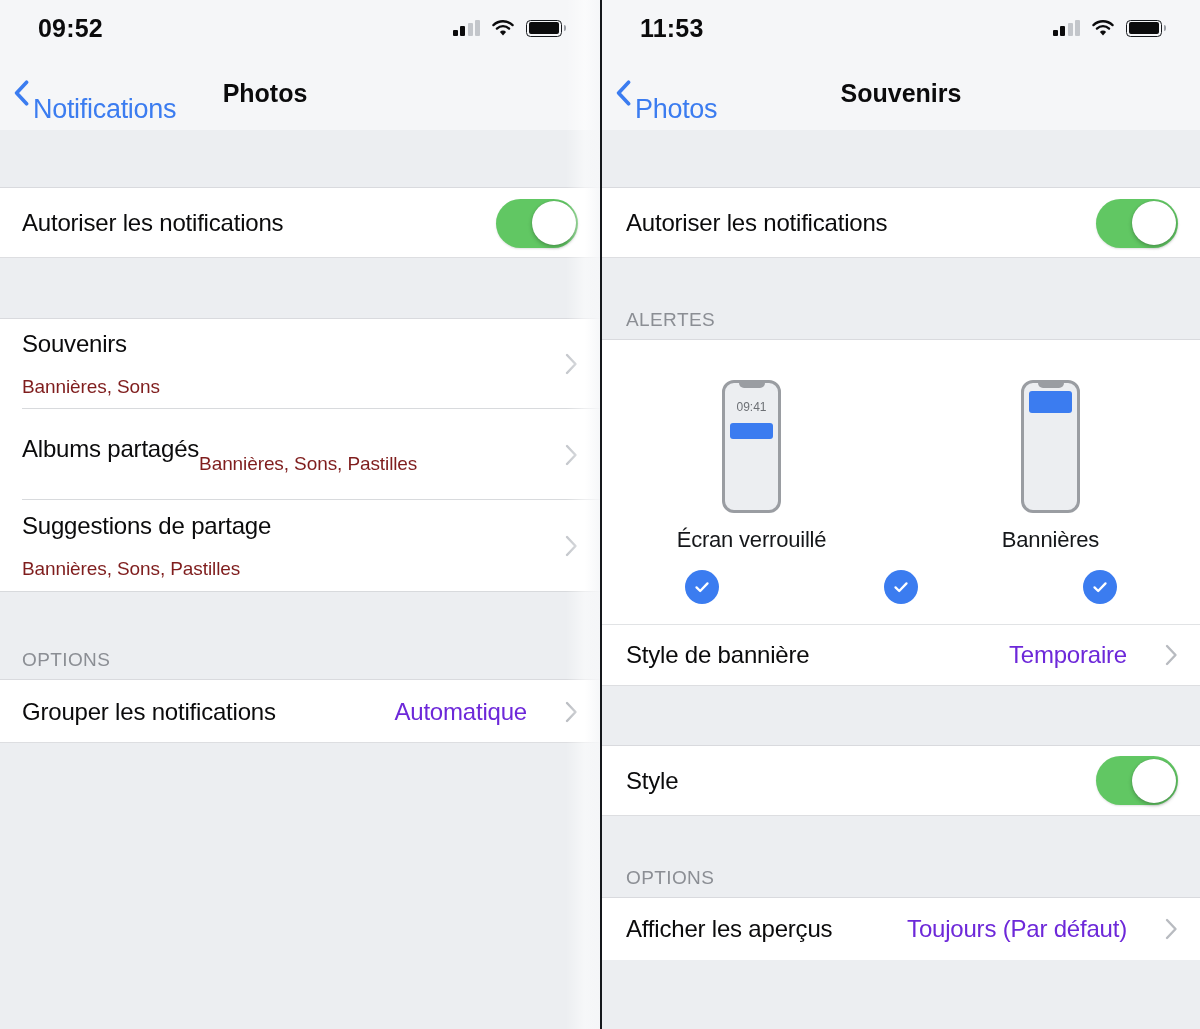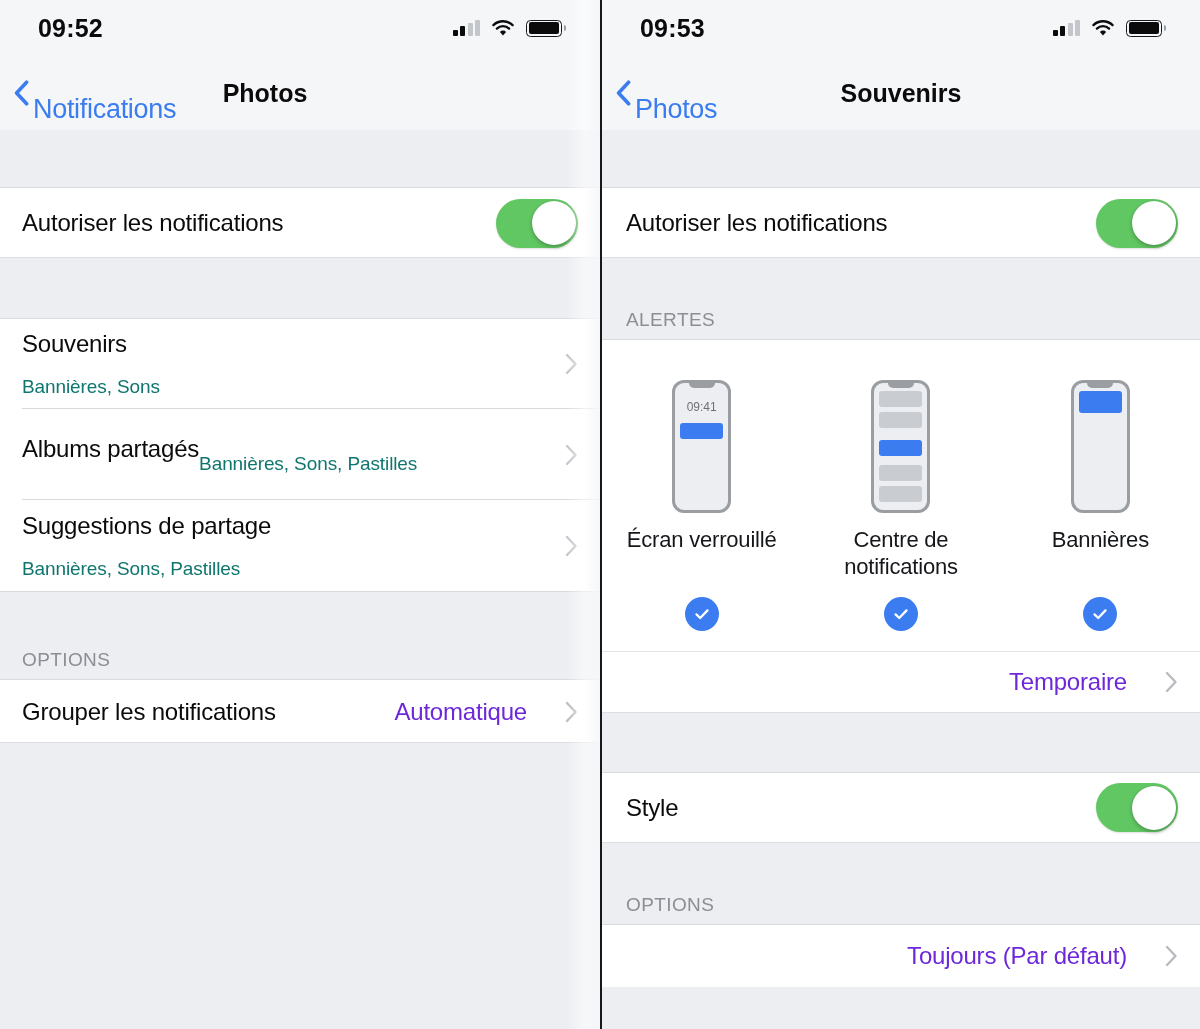--- a/index.html
+++ b/index.html
@@ -103,21 +103,21 @@
     display: flex; align-items: center;
     position: relative;
     gap: 24px;
   }
   .row .sep {
     position: absolute; left: 22px; right: 0; bottom: 0;
     height: 1px; background: #d8dadd;
   }
   .row .sep.full { left: 0; }
   .row-title { font-size: 24px; color: #0b0b0c; letter-spacing: -0.2px; }
-  .row-sub { font-size: 19px; color: #0f766e; margin-top: 18px; letter-spacing: -0.1px; }
+  .row-sub { font-size: 19px; color: #7f1d1d; margin-top: 18px; letter-spacing: -0.1px; }
   .row-value { font-size: 24px; color: #6d28d9; letter-spacing: -0.2px; }
   .chev-right {
     width: 13px; height: 22px; flex: none;
   }
   .spacer { flex: 1; }
 
   
   .switch {
     width: 82px; height: 49px; border-radius: 25px;
     background: #61c763; position: relative; flex: none;
@@ -298,21 +298,21 @@
     </div>
 
     <div class="gap" style="flex:1;height:256px"></div>
 
     <div class="edge-fade"></div>
   </div>
 
   <div class="panel right">
 
     <div class="statusbar">
-      <div class="clock">09:53</div>
+      <div class="clock">11:53</div>
       <div class="status-icons">
         <span class="cellular">
             <i></i>
             <i></i>
             <i></i>
             <i></i>
           </span>
         <span class="wifi">
           <svg viewBox="0 0 24 17" width="24" height="17">
               <path d="M12 15.4 8.9 11.9a4.3 4.3 0 0 1 6.2 0L12 15.4Z" fill="#0b0b0c"></path>
@@ -358,31 +358,20 @@
 
         <div class="alert-col">
           <div class="phone">
             <span class="notch"></span>
             <span class="time">09:41</span>
             <span class="bar blue" style="top:40px"></span>
           </div>
           <div class="alert-label">Écran verrouillé</div>
         </div>
 
-        <div class="alert-col">
-          <div class="phone">
-            <span class="notch"></span>
-            <span class="bar grey" style="top:8px"></span>
-            <span class="bar grey" style="top:29px"></span>
-            <span class="bar blue" style="top:57px"></span>
-            <span class="bar grey" style="top:82px"></span>
-            <span class="bar grey" style="top:103px"></span>
-          </div>
-          <div class="alert-label">Centre de notifications</div>
-        </div>
 
         <div class="alert-col">
           <div class="phone">
             <span class="notch"></span>
             <span class="bar blue" style="top:8px;height:22px"></span>
           </div>
           <div class="alert-label">Bannières</div>
         </div>
       </div>
 
@@ -406,20 +395,21 @@
             <svg viewBox="0 0 20 20" width="20" height="20">
                 <path d="M4.5 10.4 8.2 14 15.5 6.4" stroke="#ffffff" stroke-width="2.3" fill="none" stroke-linecap="round" stroke-linejoin="round"></path>
               </svg>
           </span>
         </span>
       </div>
       <div style="height:20px"></div>
     </div>
 
     <div class="row hairline-bottom" style="height:62px;padding:0 22px 0 24px;box-shadow:inset 0 0.8px 0 0 #d8dadd, inset 0 -0.8px 0 0 #d2d4d8;margin-left:0">
+      <span class="row-title">Style de bannière</span>
       <span class="spacer"></span>
       <span class="row-value" style="margin-right:14px">Temporaire</span>
       <span class="chev-right">
         <svg viewBox="0 0 13 22" width="13" height="22">
             <path d="M2 2l8.5 9L2 20" stroke="#b8bbc0" stroke-width="2.4" fill="none" stroke-linecap="round" stroke-linejoin="round"></path>
           </svg>
       </span>
     </div>
 
     <div class="gap hairline-bottom" style="height:60px"></div>
@@ -428,20 +418,21 @@
       <span class="row-title">Style</span>
       <span class="spacer"></span>
       <span class="switch">
           <span class="knob"></span>
         </span>
     </div>
 
     <div class="section-header hairline-bottom" style="height:82px;padding-left:24px">OPTIONS</div>
 
     <div class="row" style="height:62px;padding:0 22px 0 24px">
+      <span class="row-title">Afficher les aperçus</span>
       <span class="spacer"></span>
       <span class="row-value" style="margin-right:14px">Toujours (Par défaut)</span>
       <span class="chev-right">
         <svg viewBox="0 0 13 22" width="13" height="22">
             <path d="M2 2l8.5 9L2 20" stroke="#b8bbc0" stroke-width="2.4" fill="none" stroke-linecap="round" stroke-linejoin="round"></path>
           </svg>
       </span>
     </div>
 
     <div class="gap hairline-top" style="flex:1"></div>

